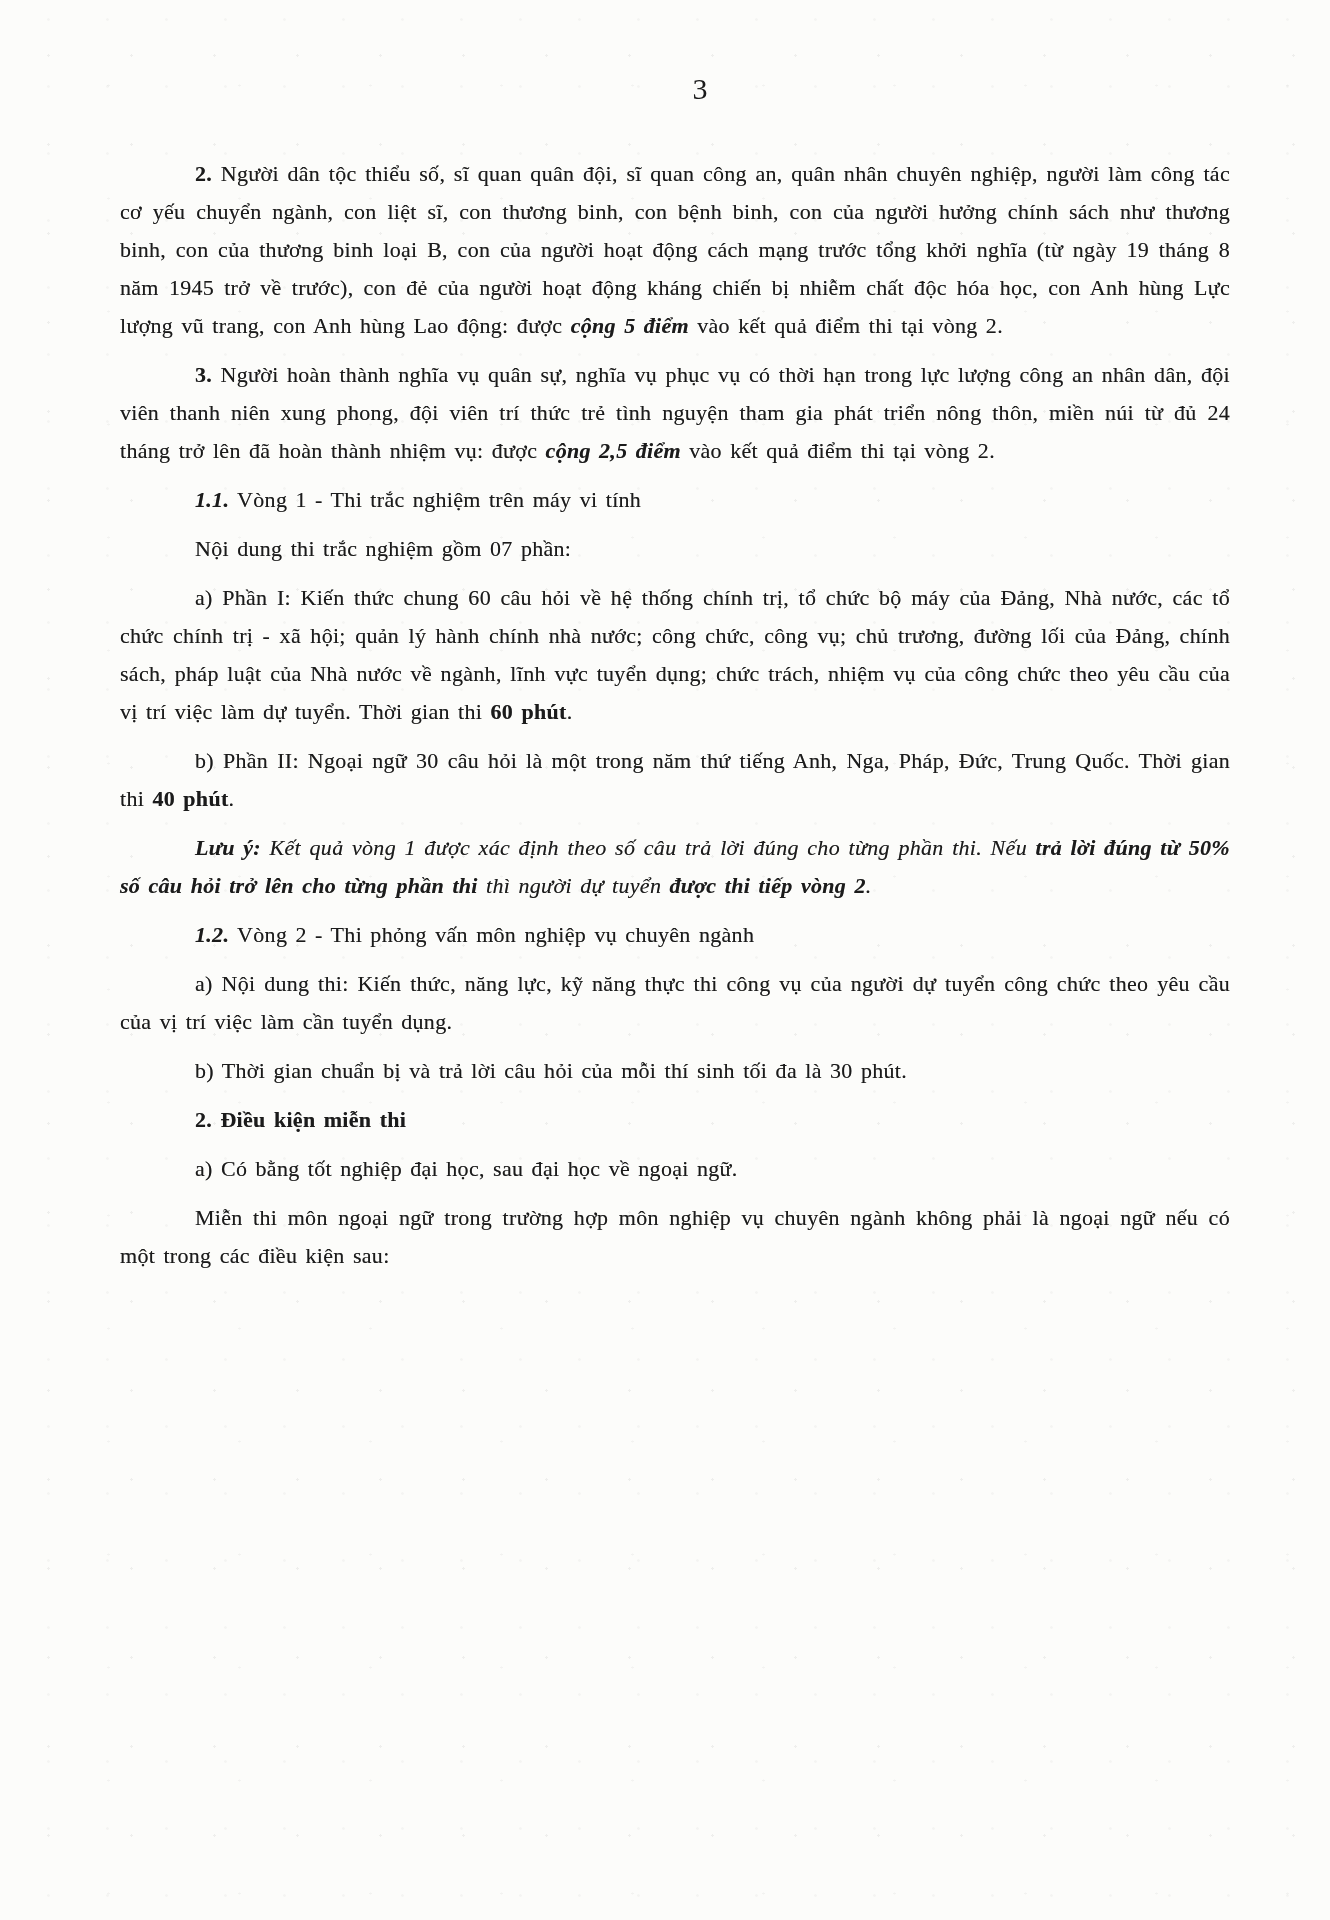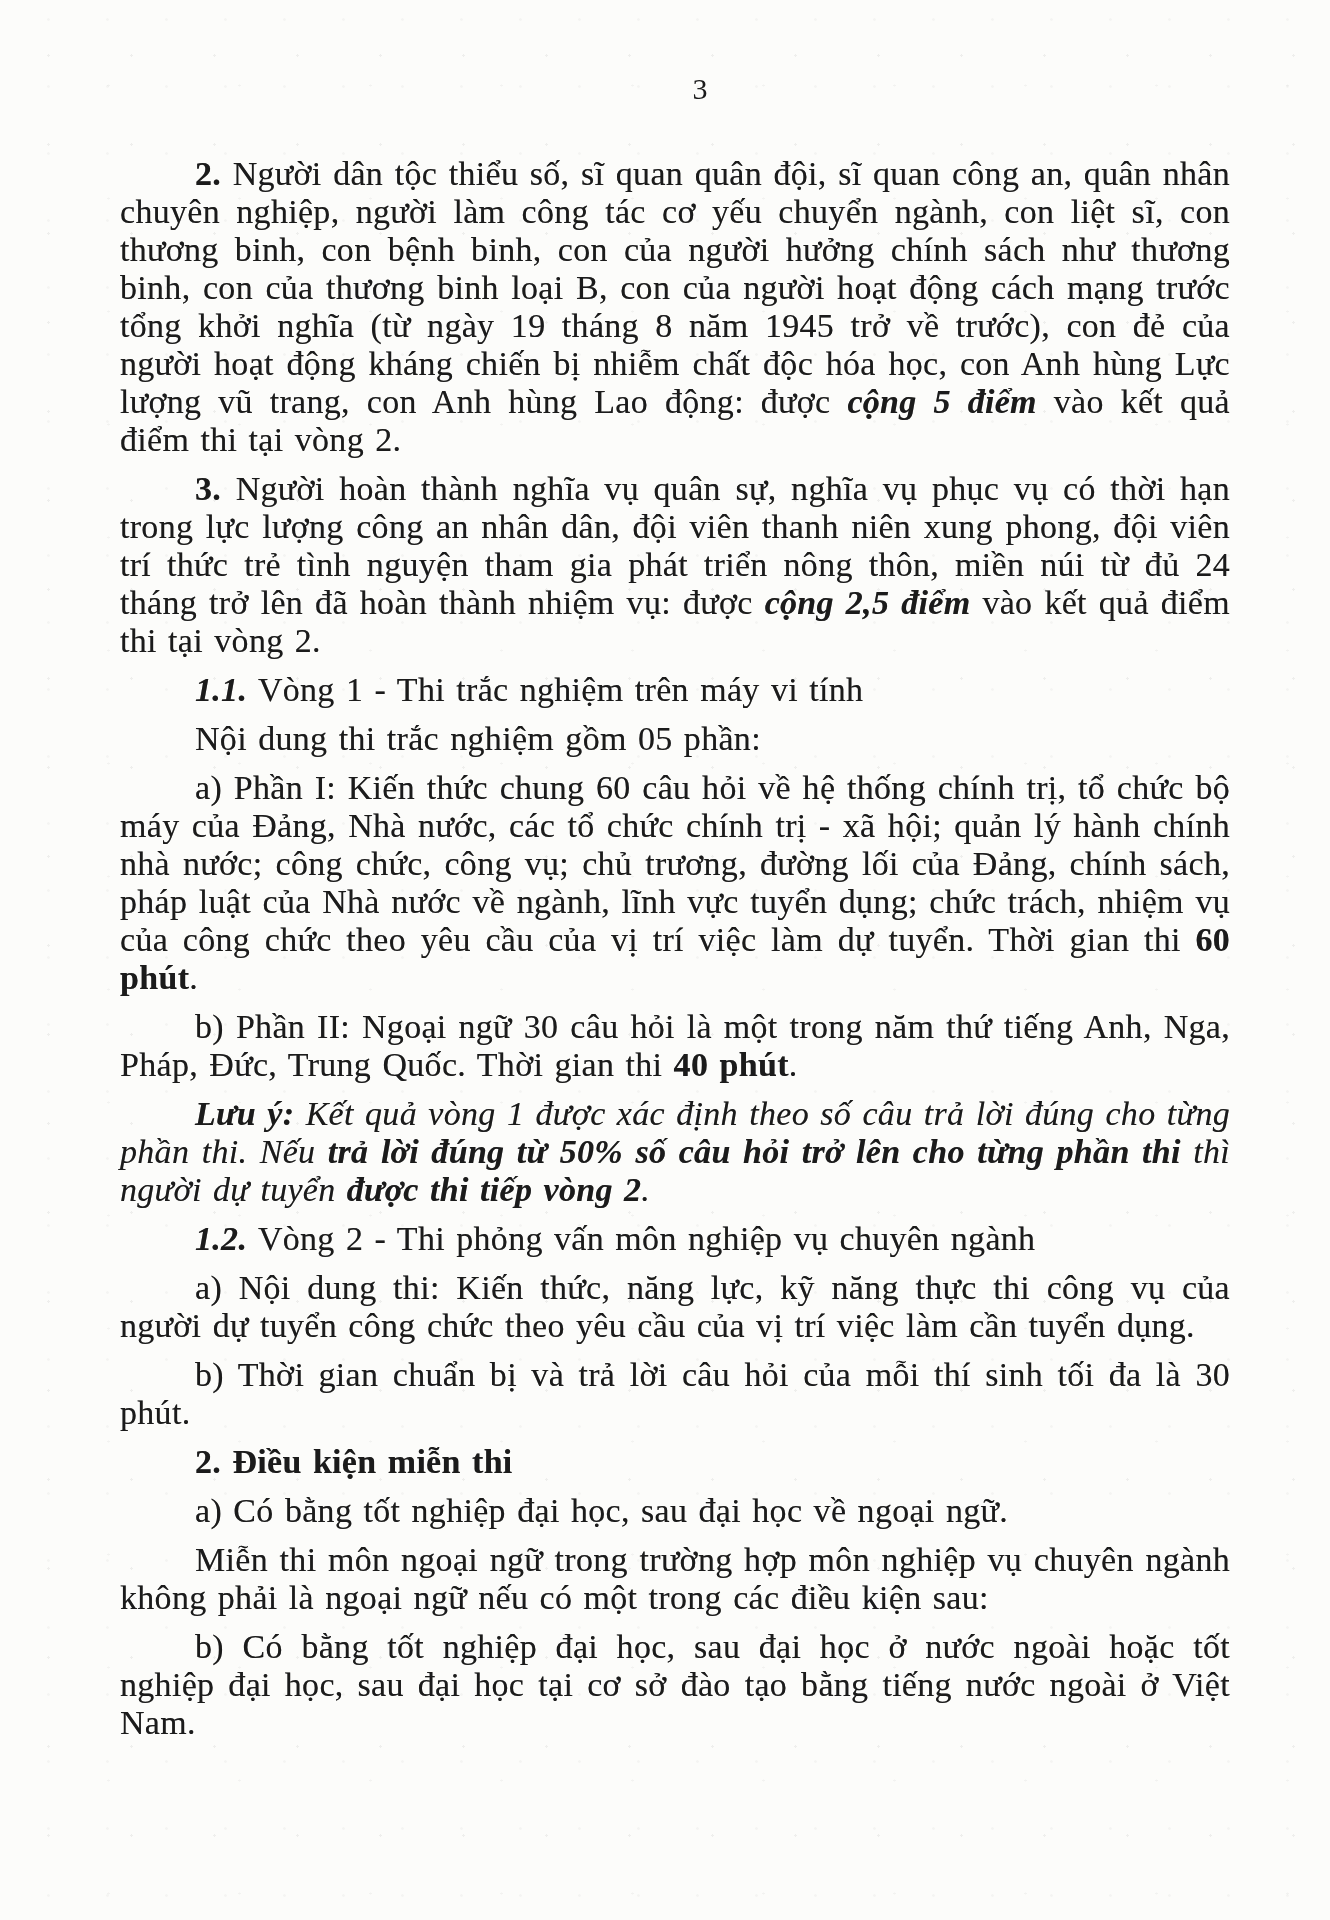--- a/index.html
+++ b/index.html
@@ -29,45 +29,44 @@
     width: 1110px;
   }
   .page-number {
     font-size: 30px;
     line-height: 38px;
     text-align: center;
     padding-left: 50px; 
     margin: 0 0 47px 0;
   }
   .para {
-    font-size: 34px;
+    font-size: 22px;
     line-height: 38px;
     margin: 0 0 11px 0;
     text-align: justify;
     text-indent: 75px;
     letter-spacing: 0.3px;
     word-spacing: 2.5px;
     text-shadow: 0 0 0.5px rgba(25,25,25,0.5);
   }
   .b { font-weight: bold; }
   .i { font-style: italic; }
 </style>
 </head>
 <body>
 
 <div class="column">
   <div class="page-number">3</div>
 
   <p class="para"><span class="b">2. </span><span>Người dân tộc thiểu số, sĩ quan quân đội, sĩ quan công an, quân nhân chuyên nghiệp, người làm công tác cơ yếu chuyển ngành, con liệt sĩ, con thương binh, con bệnh binh, con của người hưởng chính sách như thương binh, con của thương binh loại B, con của người hoạt động cách mạng trước tổng khởi nghĩa (từ ngày 19 tháng 8 năm 1945 trở về trước), con đẻ của người hoạt động kháng chiến bị nhiễm chất độc hóa học, con Anh hùng Lực lượng vũ trang, con Anh hùng Lao động: được </span><span class="b i">cộng 5 điểm</span><span> vào kết quả điểm thi tại vòng 2.</span></p>
   <p class="para"><span class="b">3. </span><span>Người hoàn thành nghĩa vụ quân sự, nghĩa vụ phục vụ có thời hạn trong lực lượng công an nhân dân, đội viên thanh niên xung phong, đội viên trí thức trẻ tình nguyện tham gia phát triển nông thôn, miền núi từ đủ 24 tháng trở lên đã hoàn thành nhiệm vụ: được </span><span class="b i">cộng 2,5 điểm</span><span> vào kết quả điểm thi tại vòng 2.</span></p>
   <p class="para"><span class="b i">1.1.</span><span> Vòng 1 - Thi trắc nghiệm trên máy vi tính</span></p>
-  <p class="para"><span>Nội dung thi trắc nghiệm gồm 05 phần:</span></p>
+  <p class="para"><span>Nội dung thi trắc nghiệm gồm 07 phần:</span></p>
   <p class="para"><span>a) Phần I: Kiến thức chung 60 câu hỏi về hệ thống chính trị, tổ chức bộ máy của Đảng, Nhà nước, các tổ chức chính trị - xã hội; quản lý hành chính nhà nước; công chức, công vụ; chủ trương, đường lối của Đảng, chính sách, pháp luật của Nhà nước về ngành, lĩnh vực tuyển dụng; chức trách, nhiệm vụ của công chức theo yêu cầu của vị trí việc làm dự tuyển. Thời gian thi </span><span class="b">60 phút</span><span>.</span></p>
   <p class="para"><span>b) Phần II: Ngoại ngữ 30 câu hỏi là một trong năm thứ tiếng Anh, Nga, Pháp, Đức, Trung Quốc. Thời gian thi </span><span class="b">40 phút</span><span>.</span></p>
   <p class="para"><span class="b i">Lưu ý: </span><span class="i">Kết quả vòng 1 được xác định theo số câu trả lời đúng cho từng phần thi. Nếu </span><span class="b i">trả lời đúng từ 50% số câu hỏi trở lên cho từng phần thi</span><span class="i"> thì người dự tuyển </span><span class="b i">được thi tiếp vòng 2</span><span class="i">.</span></p>
   <p class="para"><span class="b i">1.2.</span><span> Vòng 2 - Thi phỏng vấn môn nghiệp vụ chuyên ngành</span></p>
   <p class="para"><span>a) Nội dung thi: Kiến thức, năng lực, kỹ năng thực thi công vụ của người dự tuyển công chức theo yêu cầu của vị trí việc làm cần tuyển dụng.</span></p>
   <p class="para"><span>b) Thời gian chuẩn bị và trả lời câu hỏi của mỗi thí sinh tối đa là 30 phút.</span></p>
   <p class="para"><span class="b">2. Điều kiện miễn thi</span></p>
   <p class="para"><span>a) Có bằng tốt nghiệp đại học, sau đại học về ngoại ngữ.</span></p>
   <p class="para"><span>Miễn thi môn ngoại ngữ trong trường hợp môn nghiệp vụ chuyên ngành không phải là ngoại ngữ nếu có một trong các điều kiện sau:</span></p>
-  <p class="para"><span>b) Có bằng tốt nghiệp đại học, sau đại học ở nước ngoài hoặc tốt nghiệp đại học, sau đại học tại cơ sở đào tạo bằng tiếng nước ngoài ở Việt Nam.</span></p>
 </div>
 
 </body></html>

